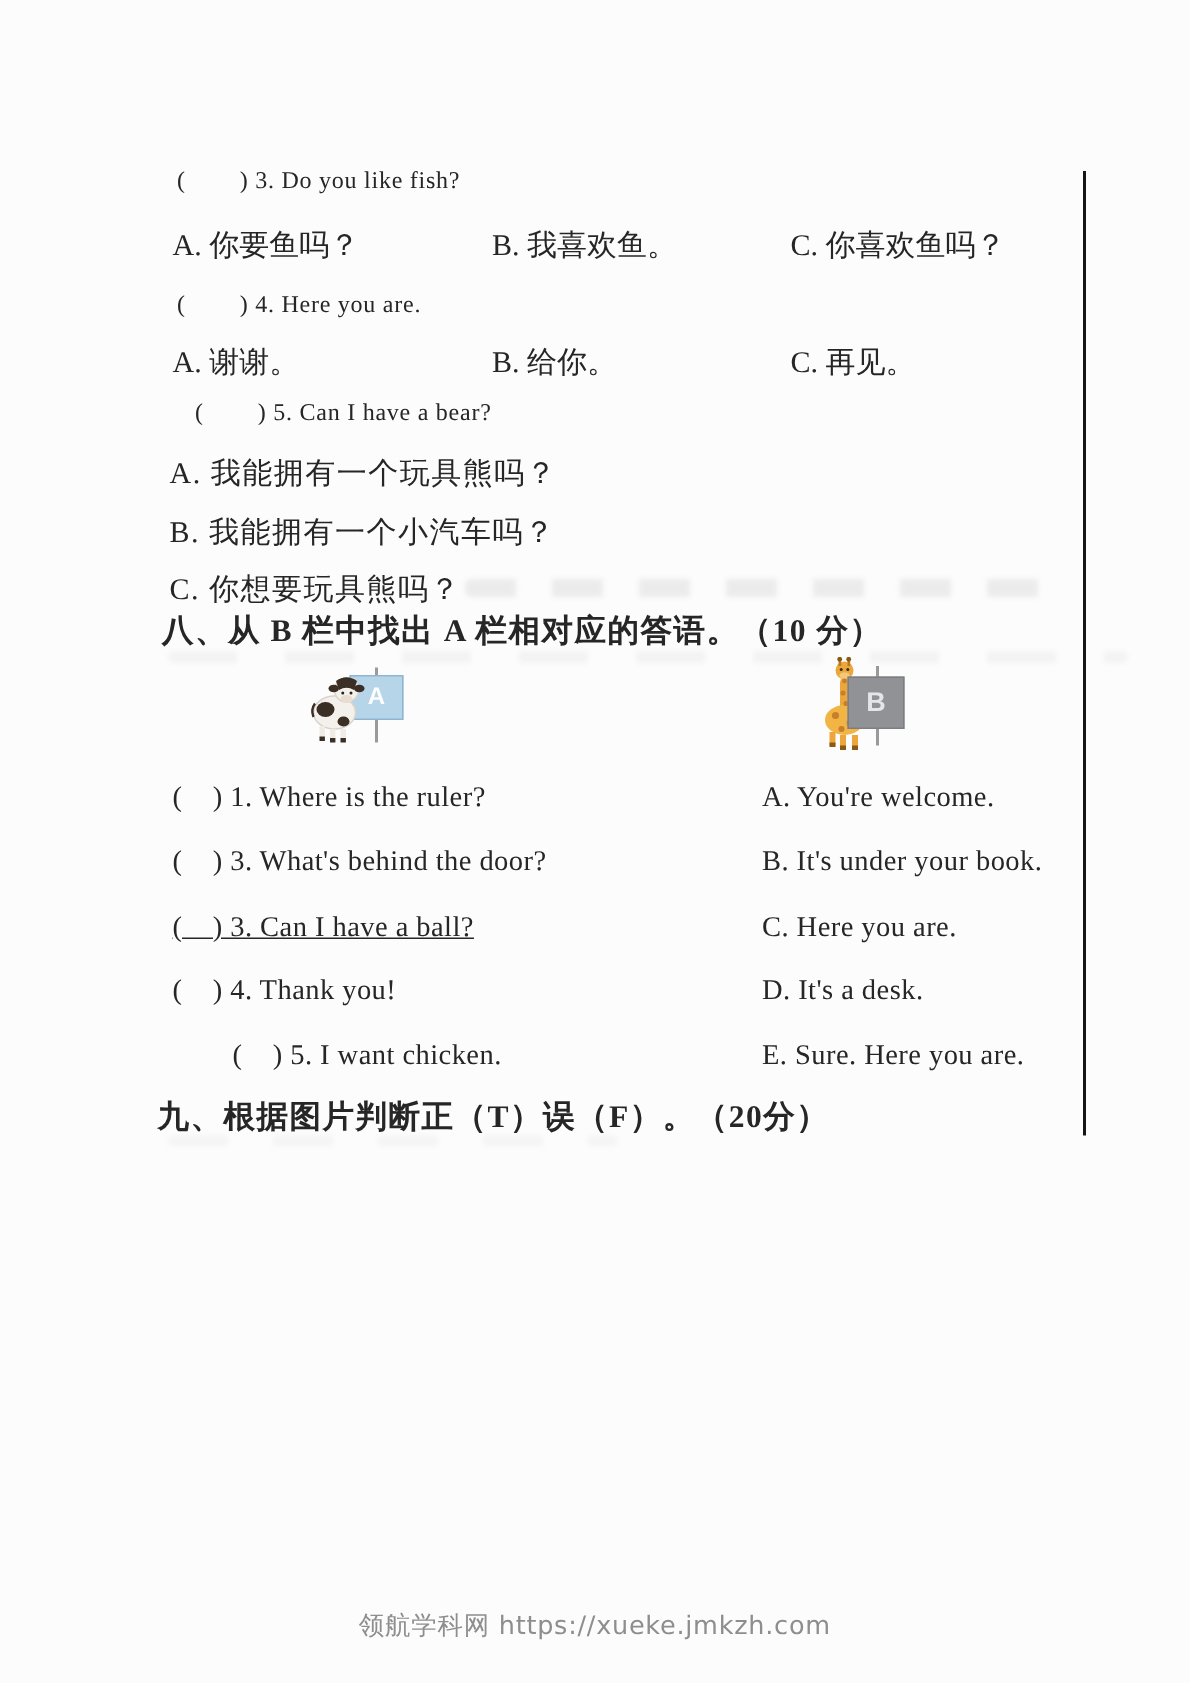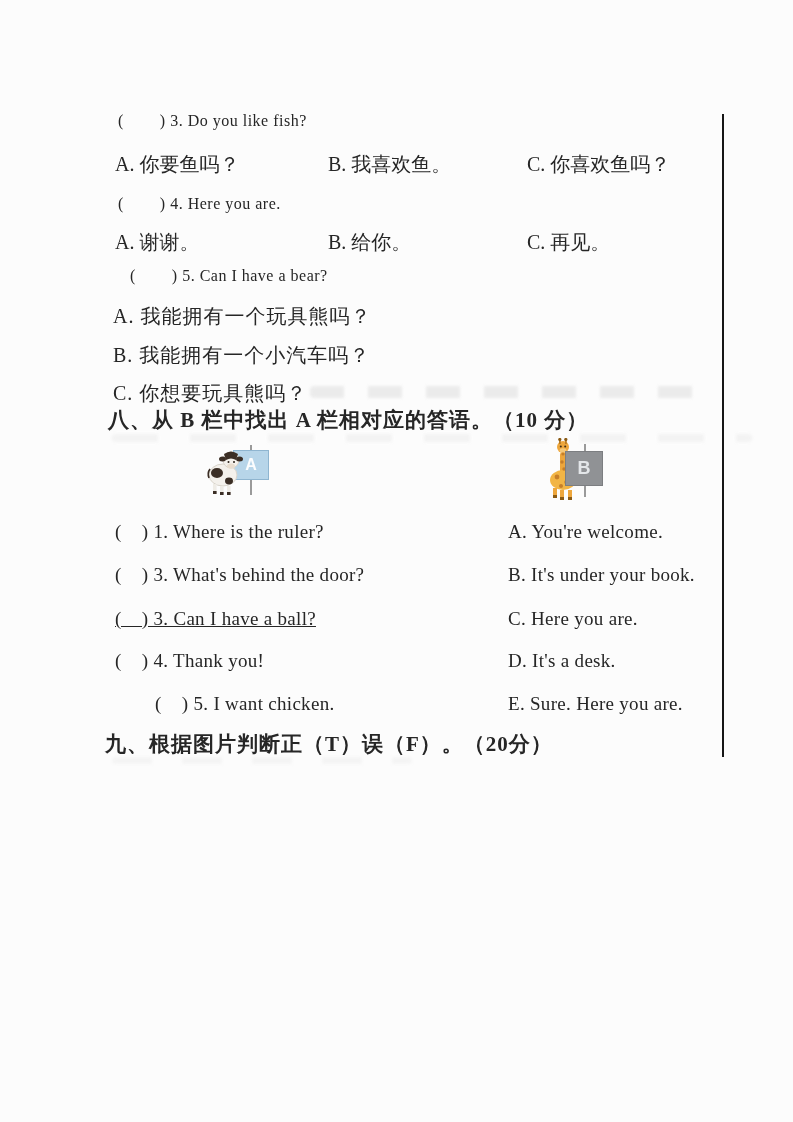--- a/index.html
+++ b/index.html
@@ -185,14 +185,15 @@
   <div class="line match-q" style="left:115px; top:651px;">(    ) 4. Thank you!</div>
   <div class="line match-a" style="left:508px; top:651px;">D. It's a desk.</div>
 
   <div class="line match-q" style="left:115px; top:694px;margin-left:40px;">(    ) 5. I want chicken.</div>
   <div class="line match-a" style="left:508px; top:694px;">E. Sure. Here you are.</div>
 
   <div class="line heading" style="left:105px; top:734px;">九、根据图片判断正（T）误（F）。（20分）</div>
 
   <div class="page-edge-line"></div>
 
+  <div class="footer">领航学科网 https://xueke.jmkzh.com</div>
 
 </div>
 
 </body></html>

